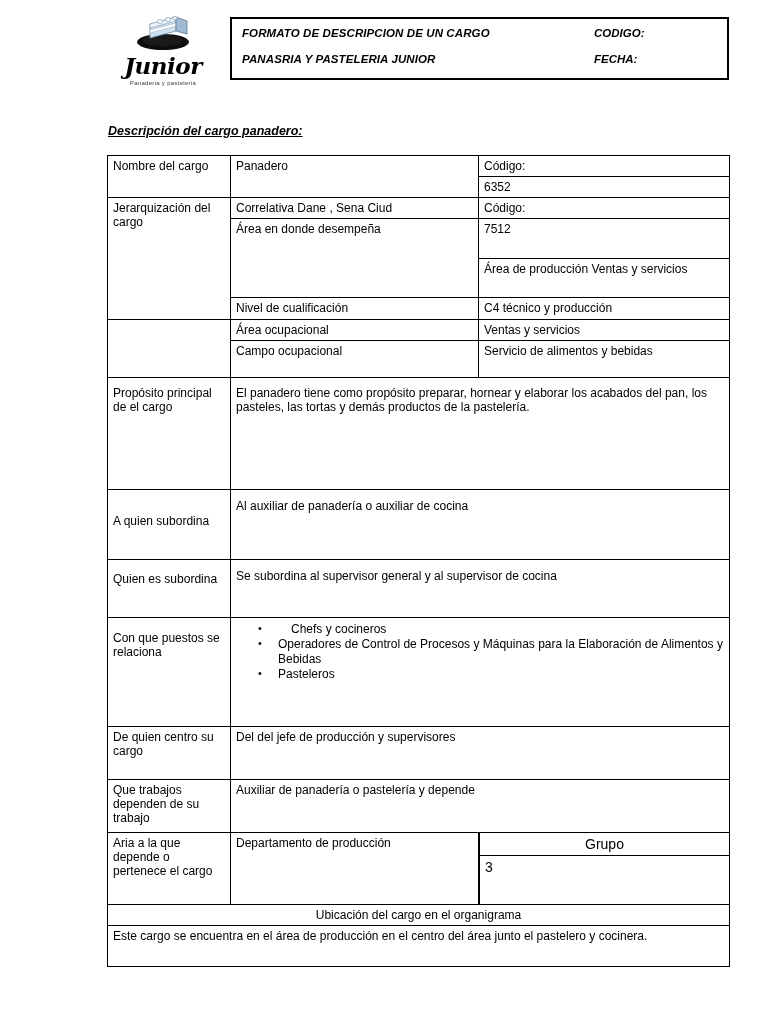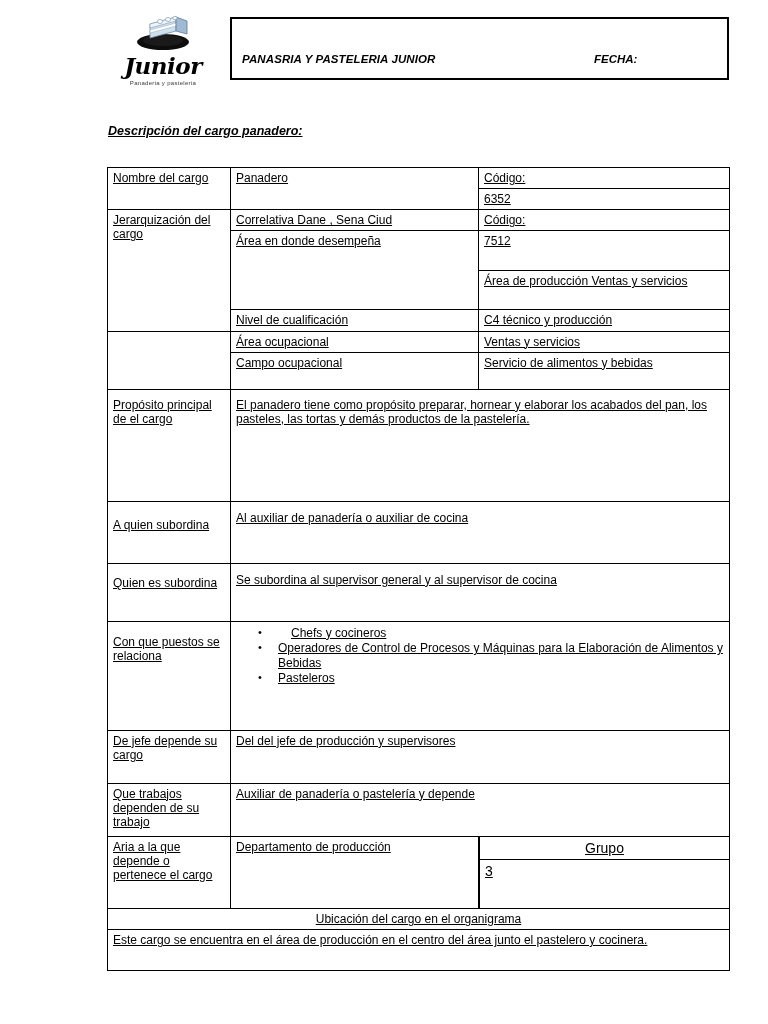--- a/index.html
+++ b/index.html
@@ -99,26 +99,25 @@
     font-size: 12.5px;
     font-weight: bold;
     font-style: italic;
     text-decoration: underline;
   }
 
   
   .doc-table {
     position: absolute;
     left: 107px;
-    top: 167px;
+    top: 155px;
     width: 622px;
     border-collapse: collapse;
     table-layout: fixed;
     font-size: 12px;
-    text-decoration: underline;
   }
   .doc-table td {
     border: 1px solid #000;
     padding: 3px 5px 3px 5px;
     vertical-align: top;
     line-height: 1.18;
     font-size: 12px;
   }
   .doc-table td.nb-top { border-top: none; }
   .col-label { width: 123px; }
@@ -182,20 +181,24 @@
       <path d="M46 5 L57 9 L57 22 L46 19 Z" fill="#9fbad2" stroke="#5d7a93" stroke-width="0.8"></path>
       <ellipse cx="30" cy="9.5" rx="2.6" ry="2" fill="#ffffff" stroke="#6f8ba3" stroke-width="0.6"></ellipse>
       <ellipse cx="38" cy="7.5" rx="2.6" ry="2" fill="#ffffff" stroke="#6f8ba3" stroke-width="0.6"></ellipse>
       <ellipse cx="45" cy="6" rx="2.2" ry="1.7" fill="#ffffff" stroke="#6f8ba3" stroke-width="0.6"></ellipse>
     </svg>
     <div class="logo-word">Junior</div>
     <div class="logo-sub">Panaderia y pasteleria</div>
   </div>
 
   <div class="header-box">
+    <div class="hdr-row r1">
+      <span class="hdr-title">FORMATO DE DESCRIPCION DE UN CARGO</span>
+      <span class="hdr-field">CODIGO:</span>
+    </div>
     <div class="hdr-row r2">
       <span class="hdr-title">PANASRIA Y PASTELERIA JUNIOR</span>
       <span class="hdr-field">FECHA:</span>
     </div>
   </div>
 
 </div>
 
 <div class="section-heading">Descripción del cargo panadero:</div>
 
@@ -244,42 +247,42 @@
       <td style="height:30px;">Campo ocupacional</td>
       <td>Servicio de alimentos y bebidas</td>
     </tr>
 
     <tr>
       <td style="height:100px; padding-top:8px;">Propósito principal de el cargo</td>
       <td colspan="2" style="padding-top:8px;margin-left:24px;">El panadero tiene como propósito preparar, hornear y elaborar los acabados del pan, los pasteles, las tortas y demás productos de la pastelería.</td>
     </tr>
 
     <tr>
-      <td style="height:42px; padding-top:16px;">A quien subordina</td>
+      <td style="height:42px; padding-top:24px;">A quien subordina</td>
       <td colspan="2" style="padding-top:9px;">Al auxiliar de panadería o auxiliar de cocina</td>
     </tr>
 
     <tr>
       <td style="height:42px; padding-top:12px;">Quien es subordina</td>
       <td colspan="2" style="padding-top:9px;">Se subordina al supervisor general y al supervisor de cocina</td>
     </tr>
 
     <tr>
       <td style="height:92px; padding-top:13px;">Con que puestos se relaciona</td>
       <td colspan="2" style="padding-top:4px;">
         <ul class="bullets">
           <li class="extra-indent">Chefs y cocineros</li>
           <li>Operadores de Control de Procesos y Máquinas para la Elaboración de Alimentos y Bebidas</li>
           <li>Pasteleros</li>
         </ul>
       </td>
     </tr>
 
     <tr>
-      <td style="height:46px;">De jefe depende su cargo</td>
+      <td style="height:46px;">De quien centro su cargo</td>
       <td colspan="2">Del del jefe de producción y supervisores</td>
     </tr>
 
     <tr>
       <td style="height:46px;">Que trabajos dependen de su trabajo</td>
       <td colspan="2">Auxiliar de panadería o pastelería y depende</td>
     </tr>
 
     <tr>
       <td style="height:65px;">Aria a la que depende o pertenece el cargo</td>

